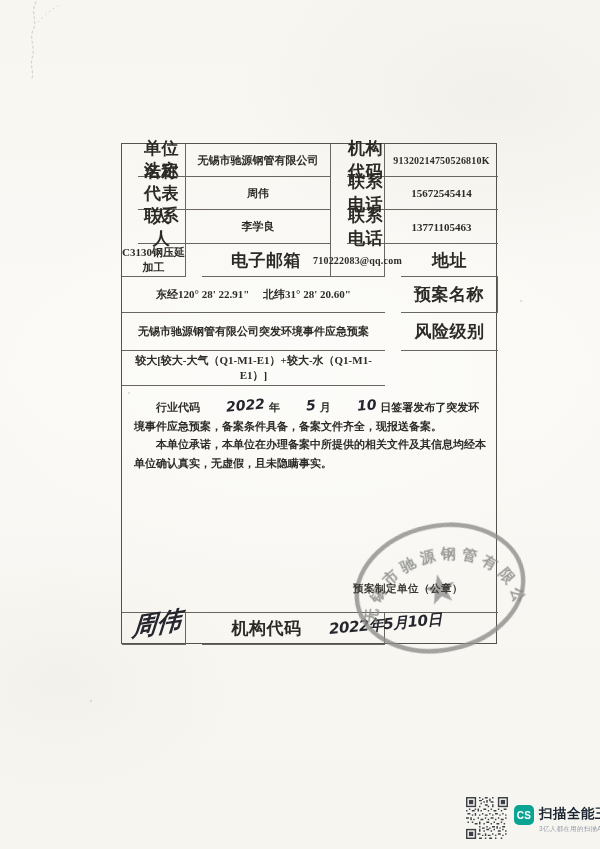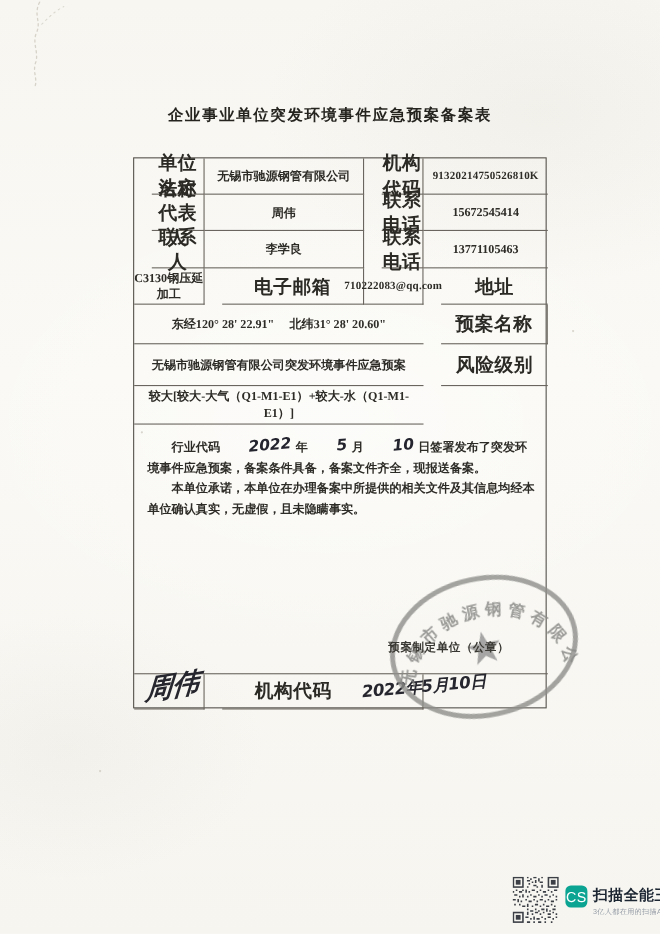--- a/index.html
+++ b/index.html
@@ -45,41 +45,40 @@
   .stamp-caption{position:absolute;left:353px;top:582px;font-size:10.5px;
     font-weight:700;color:#3a3832;letter-spacing:.5px;z-index:3;}
   
   .pen-mark{position:absolute;left:16px;top:0;opacity:.55;}
   .speck{position:absolute;width:2px;height:2px;border-radius:50%;background:#b9b4a8;opacity:.5;}
   
   .badge{position:absolute;left:466px;top:797px;width:126px;height:44px;
     font-family:"Liberation Sans",sans-serif;}
   .qr{position:absolute;left:0;top:0;width:42px;height:42px;}
   .cs-icon{position:absolute;left:48px;top:8px;width:20px;height:20px;border-radius:5px;
-    background:#0ba392;color:#ffffff;font-size:13px;font-weight:400;
+    background:#0ba392;color:#ffffff;font-size:10px;font-weight:700;
     display:flex;align-items:center;justify-content:center;letter-spacing:.3px;}
   .app-name{position:absolute;left:73px;top:8px;font-size:13.5px;font-weight:700;
     color:#1c2632;letter-spacing:.5px;white-space:nowrap;}
   .tagline{position:absolute;left:73px;top:28px;font-size:6.5px;color:#959ca6;
     letter-spacing:.3px;white-space:nowrap;}
 </style>
 </head>
 <body>
 
 <div class="page">
 
   <svg class="pen-mark" width="50" height="80" viewBox="0 0 50 80">
     <path d="M20 2 C14 14 22 20 17 30 C13 40 20 48 16 58 C14 66 18 72 16 78" fill="none" stroke="#bcb6a9" stroke-width="1.2" stroke-linecap="round" stroke-dasharray="2 3"></path>
     <path d="M22 22 C28 16 34 10 42 6" fill="none" stroke="#c5c0b4" stroke-width="1" stroke-linecap="round" stroke-dasharray="1.5 3.5"></path>
   </svg>
   <div class="speck" style="left:128px;top:392px;"></div>
   <div class="speck" style="left:520px;top:300px;"></div>
   <div class="speck" style="left:90px;top:700px;"></div>
 
-  <div class="title">企业事业单位突发环境事件应急预案备案表</div>
 
   <div class="tbl">
 
     <div class="cell lab">单位名称</div>
     <div class="cell val">无锡市驰源钢管有限公司</div>
     <div class="cell lab">机构代码</div>
     <div class="cell val small">91320214750526810K</div>
 
     <div class="cell lab">法定代表人</div>
     <div class="cell val">周伟</div>

